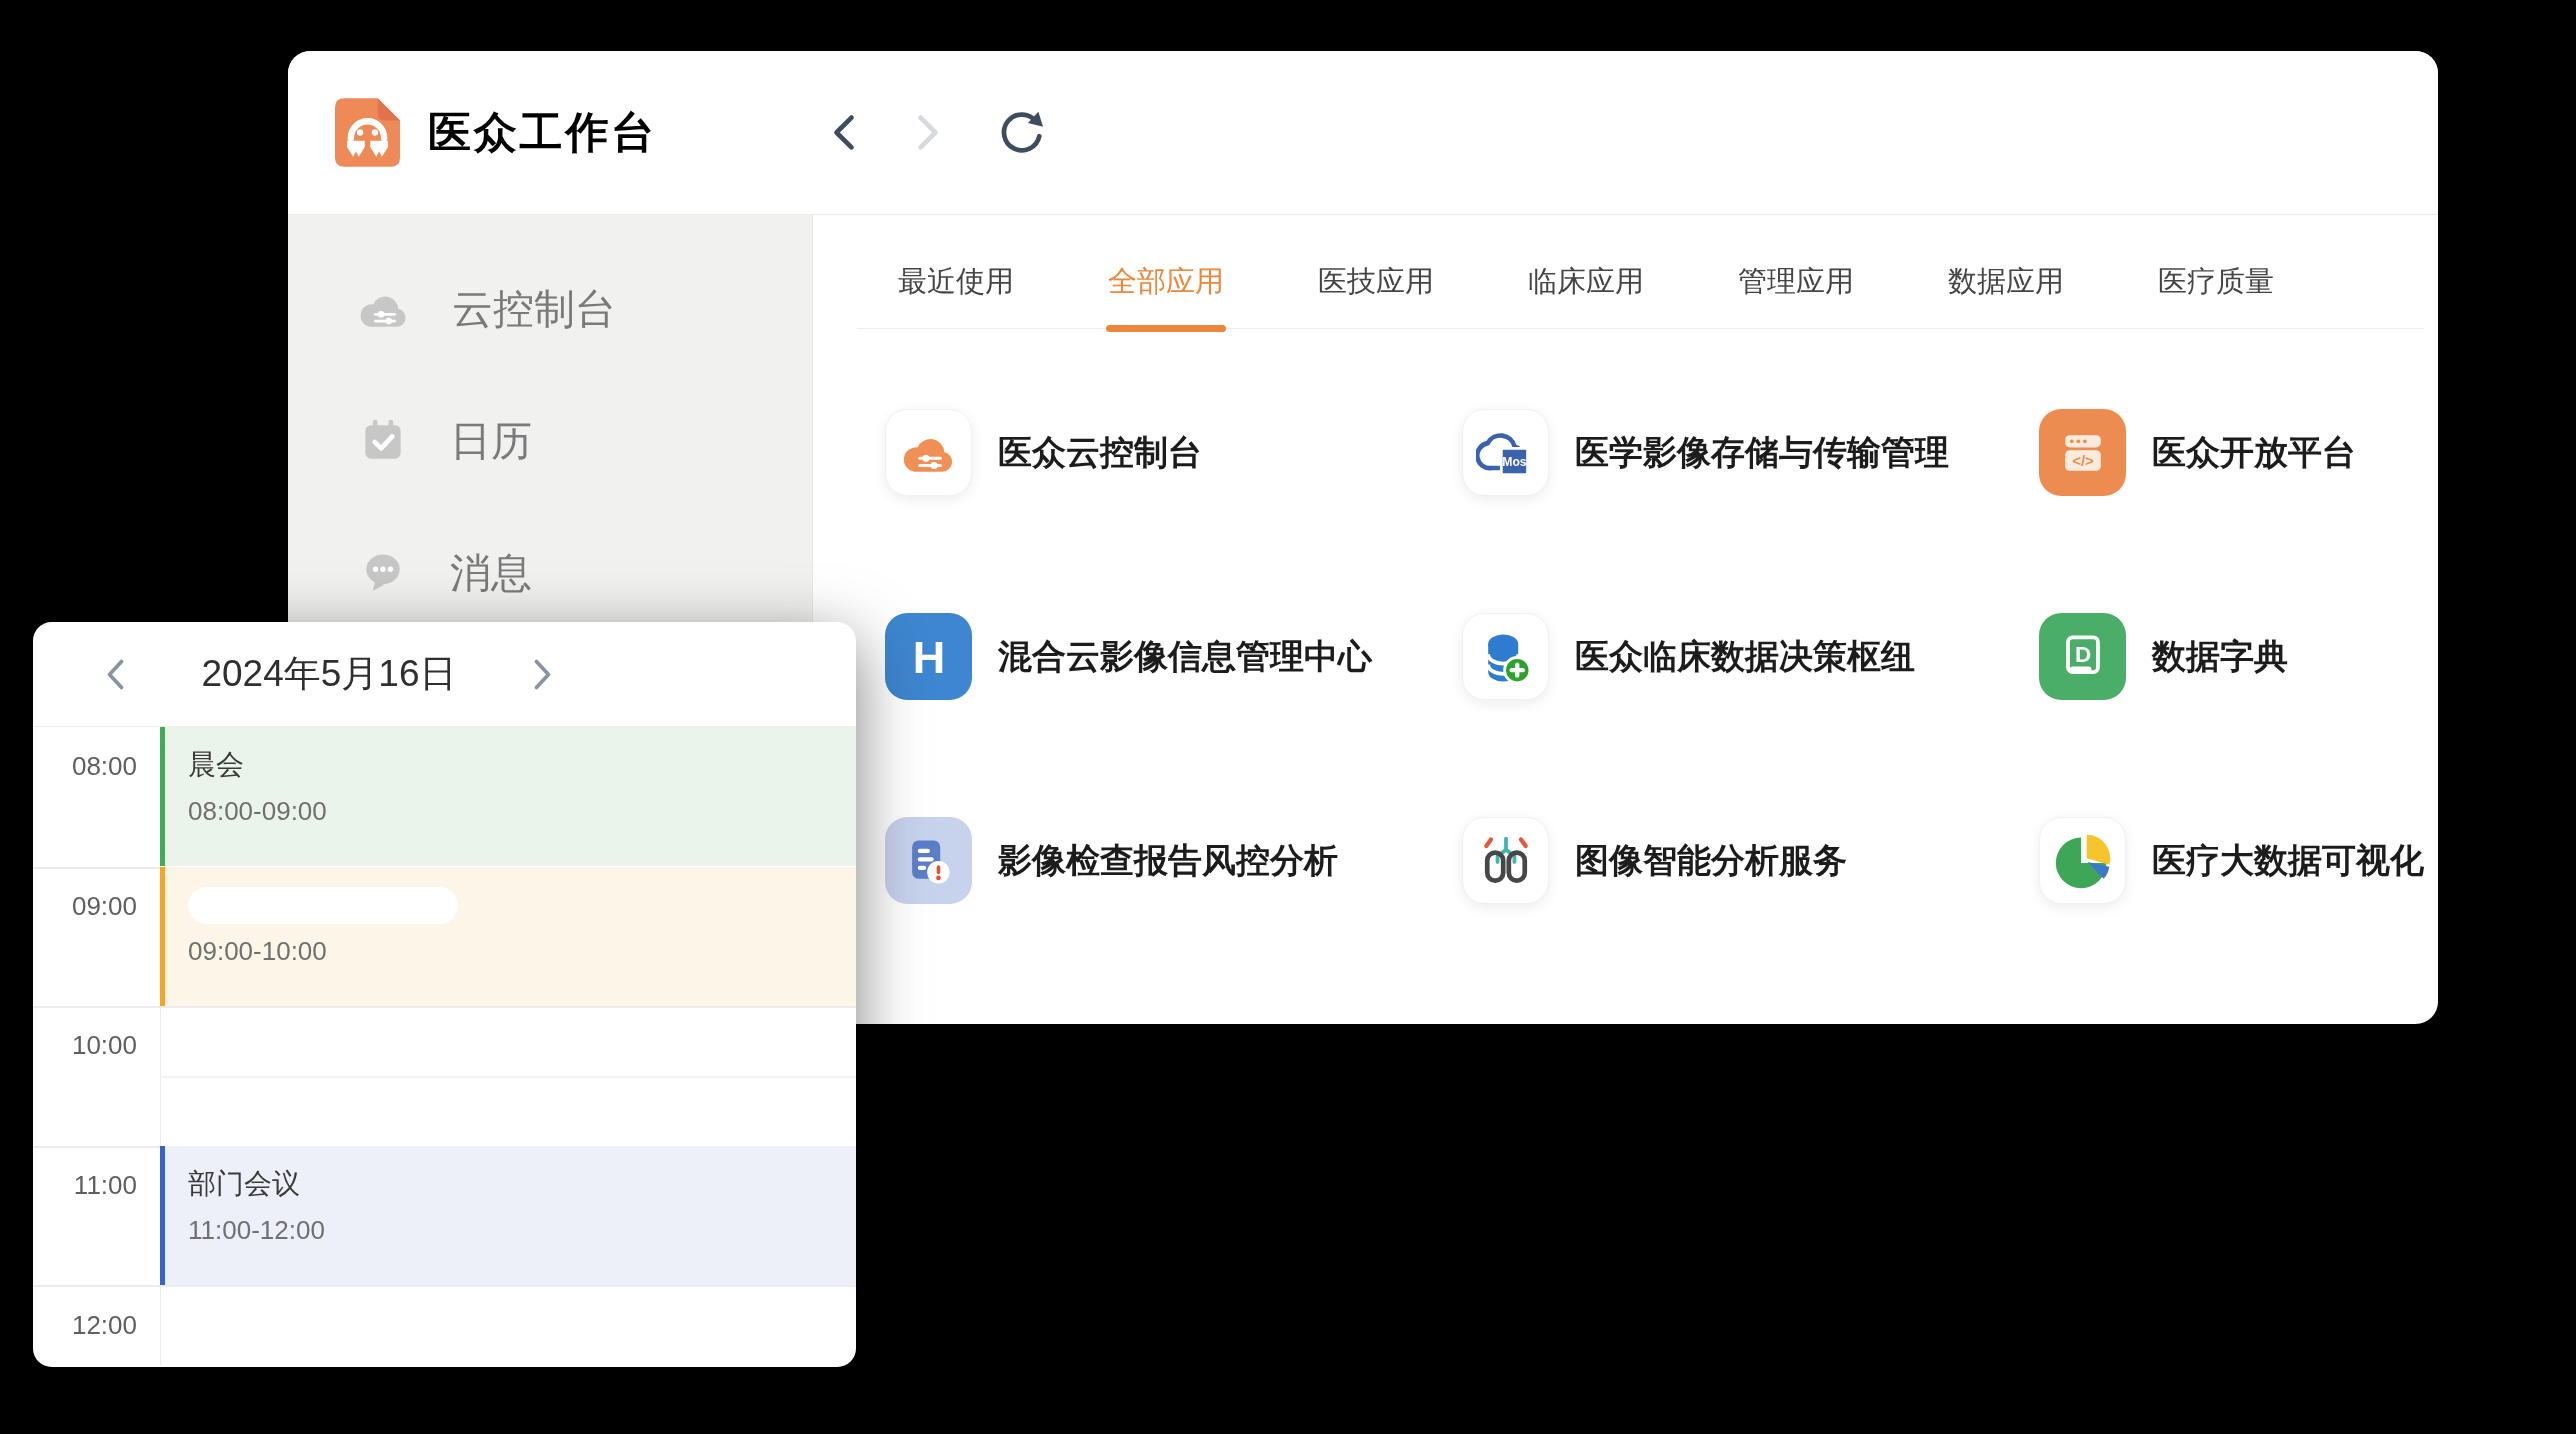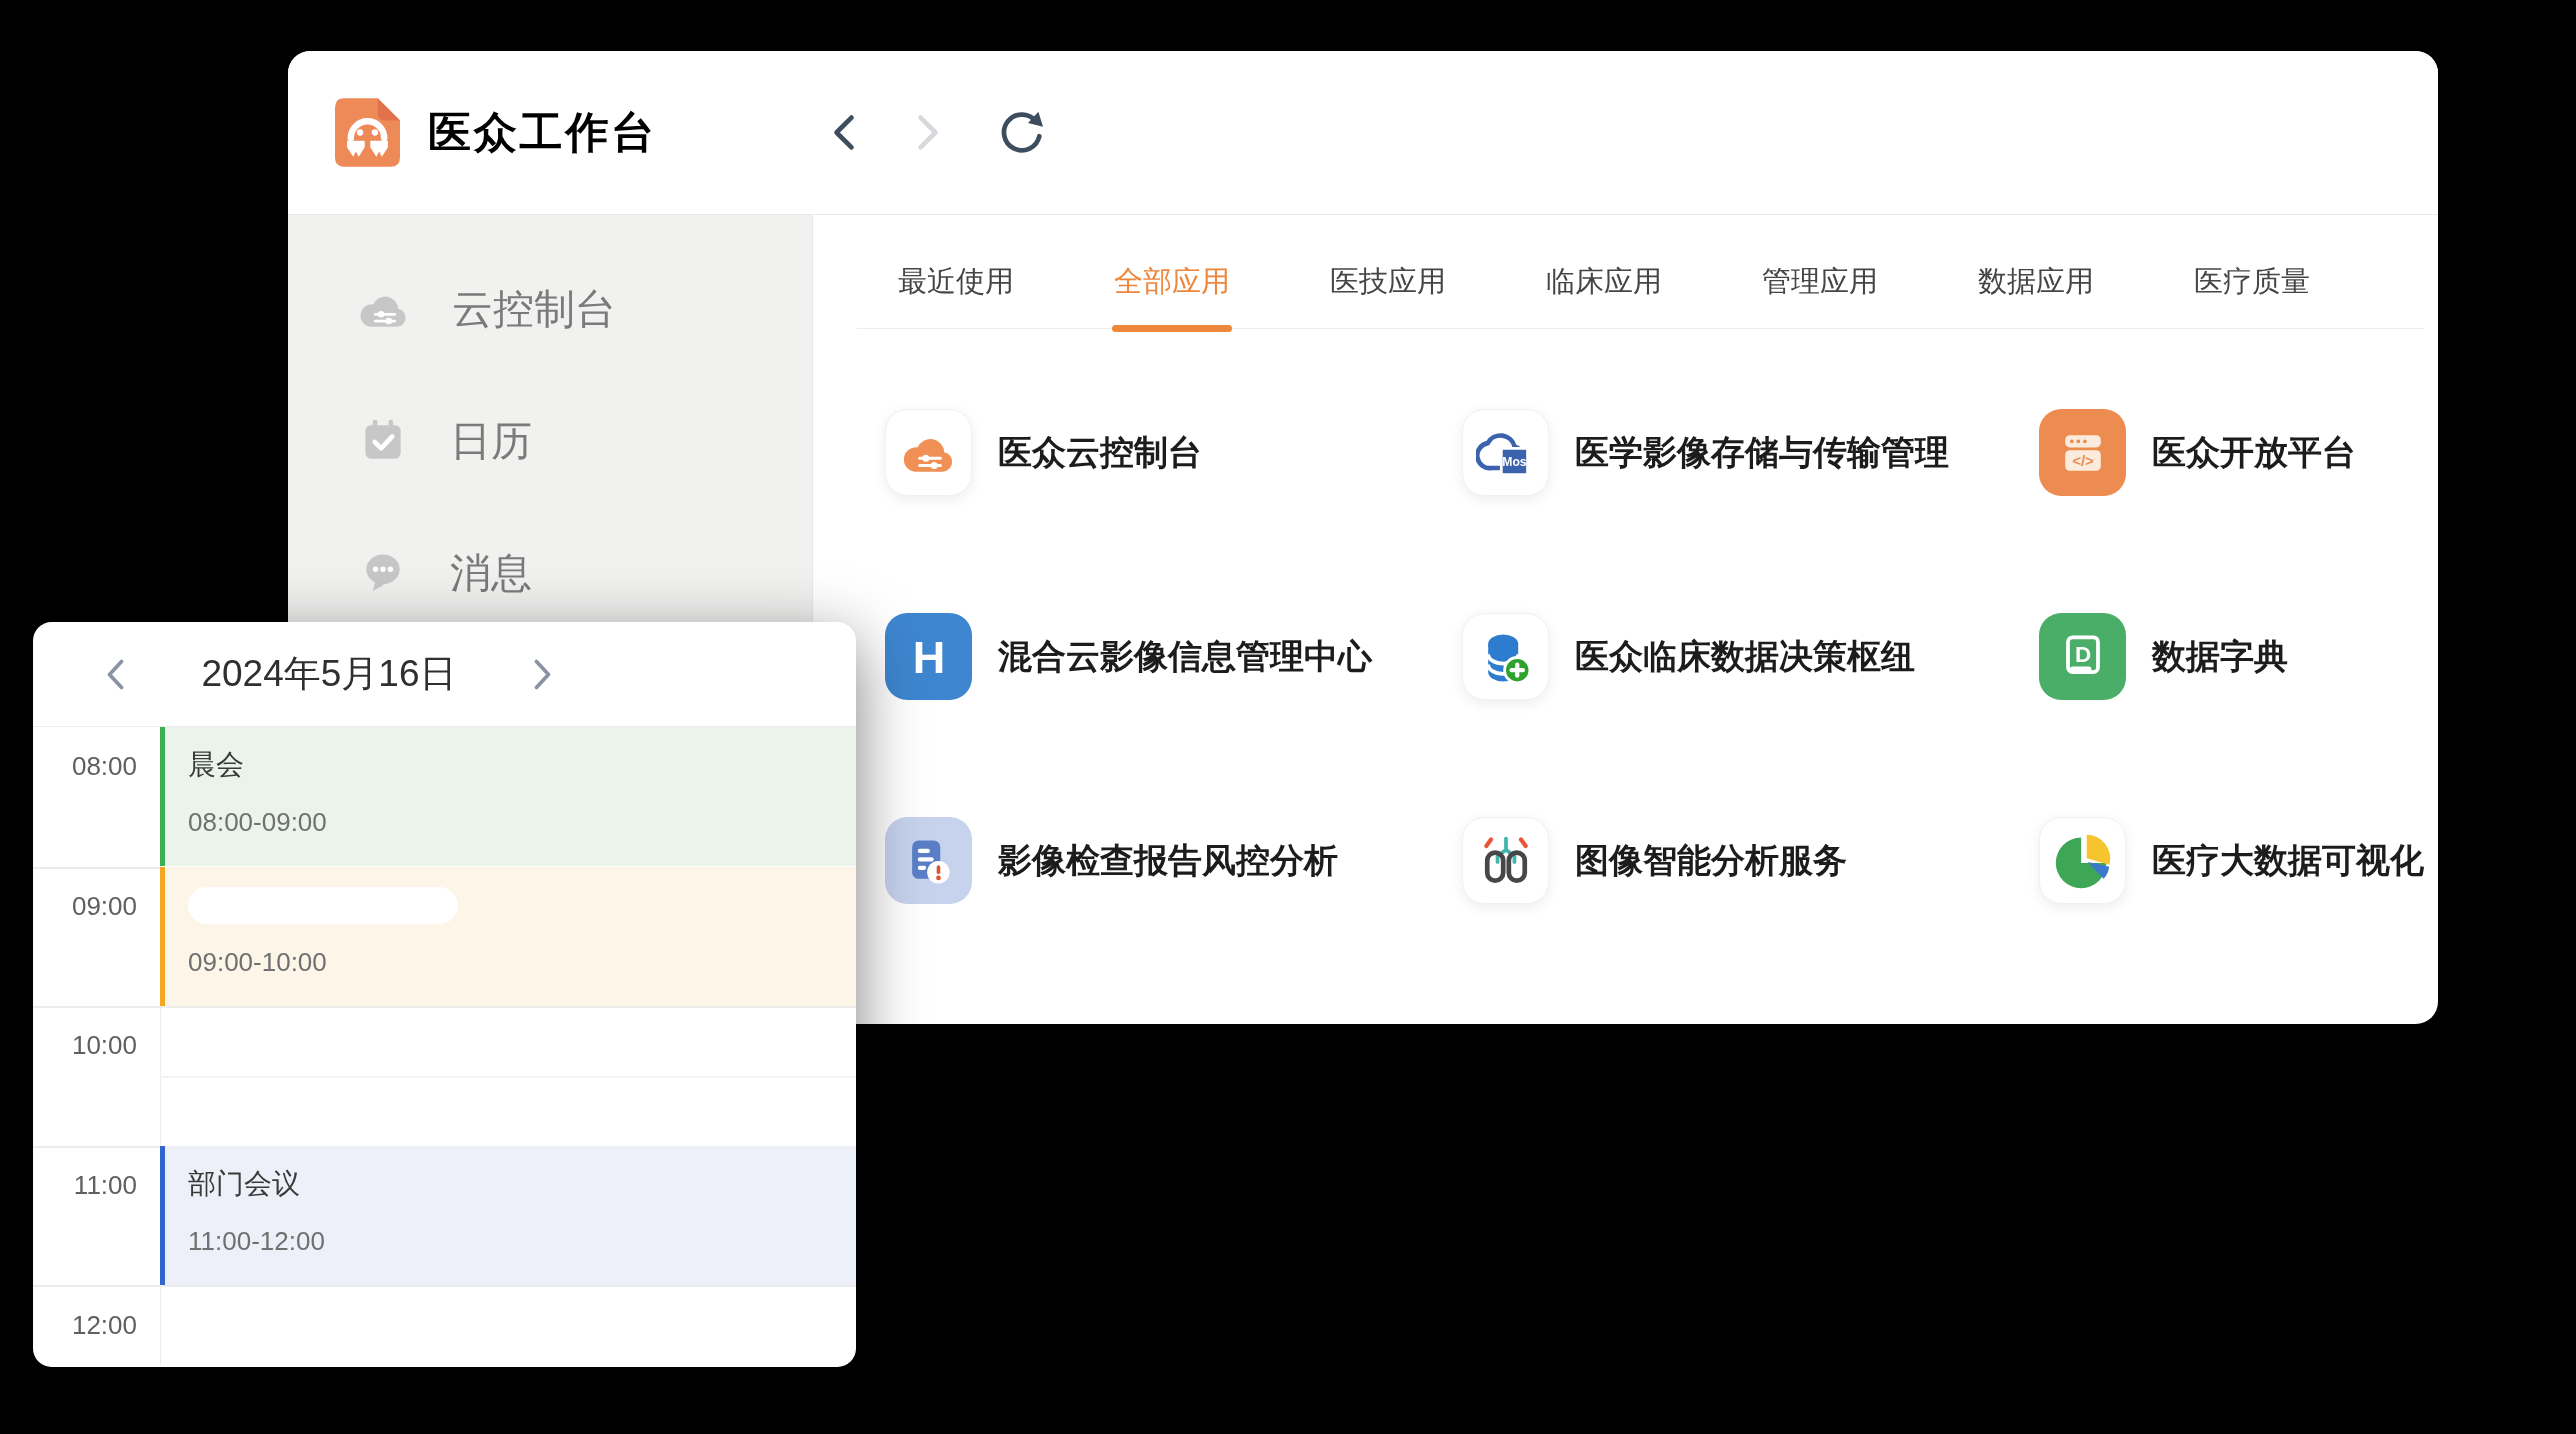--- a/index.html
+++ b/index.html
@@ -24,21 +24,21 @@
   .sidebar{
     width:525px; background:#f1f2f0; border-right:0.9px solid #e7e7e7; padding-top:28px; flex:none;
   }
   .side-item{ height:132px; display:flex; align-items:center; gap:41px; padding-left:69px;
               font-size:41px; color:#7a7a7a; }
   .side-item .icn{ flex:none; display:flex; }
 
   .content{ flex:1; padding:0 28px 0 44px; }
   .tabs{ display:flex; gap:84px; margin-top:47px; border-bottom:1.9px solid #ededed; }
   .tab{ font-size:29px; color:#454545; font-weight:500; padding-bottom:26px; position:relative;
-        margin-left:16px; white-space:nowrap; }
+        margin-left:10px; white-space:nowrap; }
   .tab:first-child{ margin-left:41px; }
   .tab.active{ color:#ED873C; }
   .tab.active::after{ content:''; position:absolute; left:-1.9px; right:-1.9px; bottom:-3.7px;
         height:6.5px; border-radius:3.7px; background:#ED873C; }
 
   .apps-grid{ display:grid; grid-template-columns:577px 577px auto; row-gap:117px;
               margin:80px 0 0 28px; }
   .app-item{ display:flex; align-items:center; gap:26px; }
   .app-icon{ width:87px; height:87px; border-radius:22.3px; flex:none;
              display:flex; align-items:center; justify-content:center; }
@@ -63,21 +63,21 @@
   .hline{ position:absolute; left:0; right:0; height:1.9px; background:#ececec; }
   .hline.half{ left:127px; background:#f3f3f3; }
   .vline{ position:absolute; left:127px; top:0; bottom:0; width:0.9px; background:#ececec; }
   .time-label{ position:absolute; left:0; width:104px; text-align:right;
                font-size:26px; color:#5f5f5f; }
   .cal-event{ position:absolute; left:127px; right:0; height:139px; padding:18.6px 0 0 23px; }
   .ev-green{ background:#EBF4EA; border-left:5.6px solid #3CAE54; }
   .ev-orange{ background:#FDF6E8; border-left:5.6px solid #F5A623; }
   .ev-blue{ background:#EDF0F8; border-left:5.6px solid #3366CC; }
   .ev-title{ font-size:28px; font-weight:500; color:#3a3a3a; }
-  .ev-time{ font-size:26px; color:#707070; margin-top:23px; }
+  .ev-time{ font-size:26px; color:#707070; margin-top:12px; }
   .ev-pill{ width:270px; height:37px; border-radius:18.6px; background:#fff; margin:1.9px 0 5.6px 0; }
 </style>
 </head>
 <body>
 
 <div class="main-window">
 
   <div class="win-header">
     <span style="display:flex">
       <svg width="65" height="69" viewBox="0 0 70 74">

